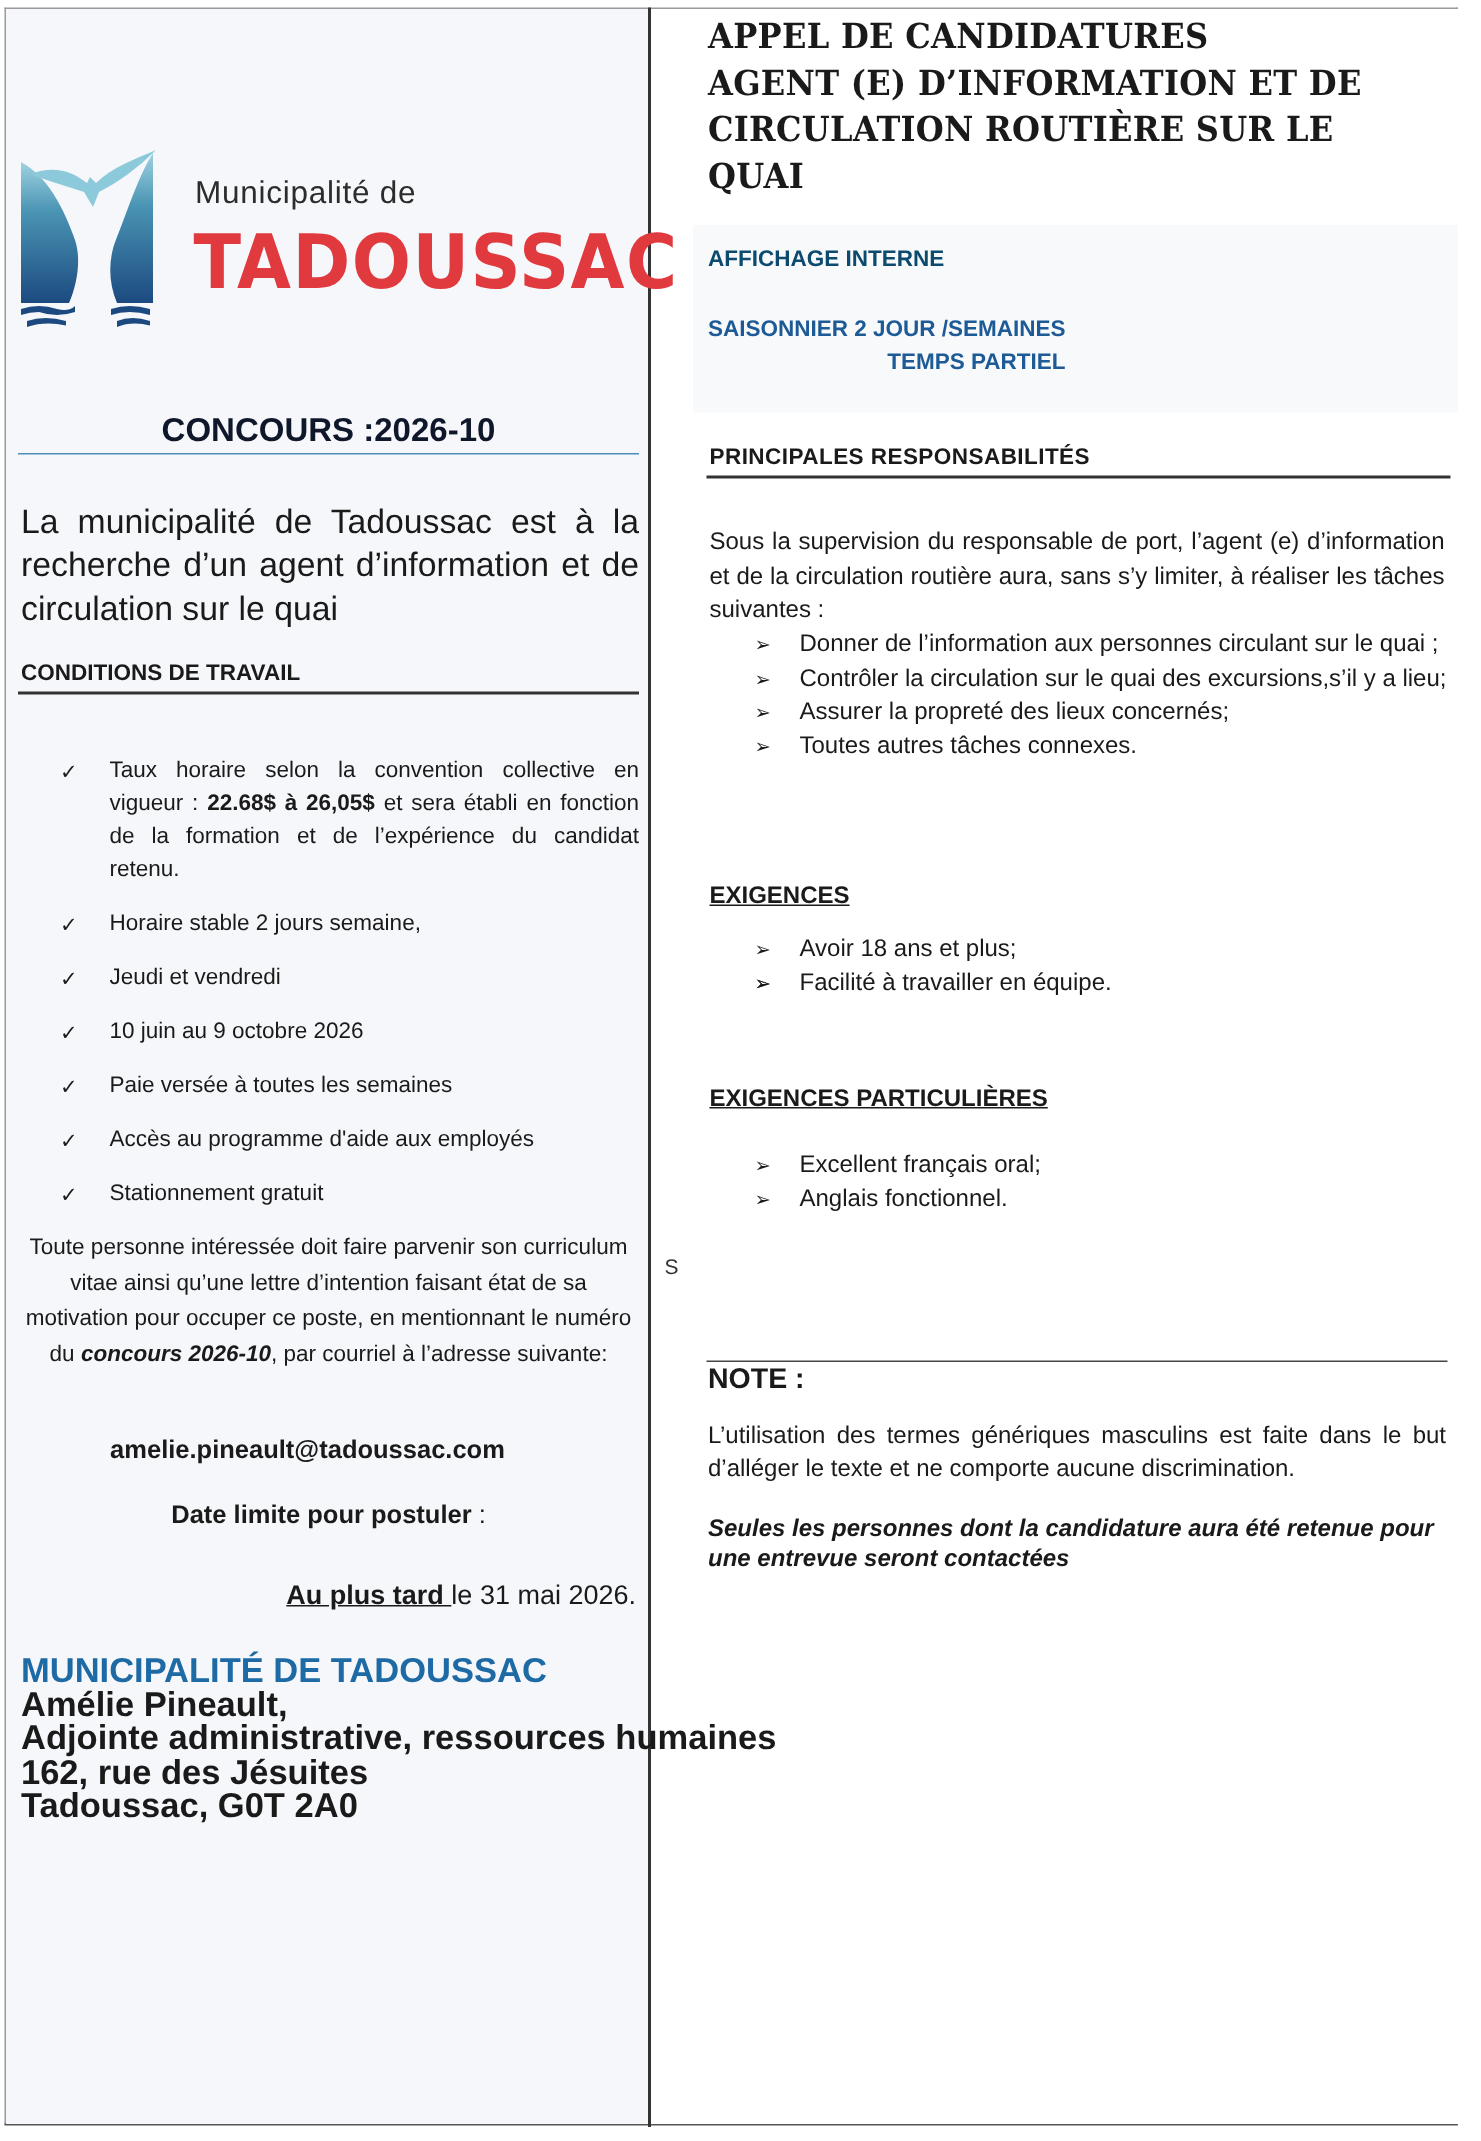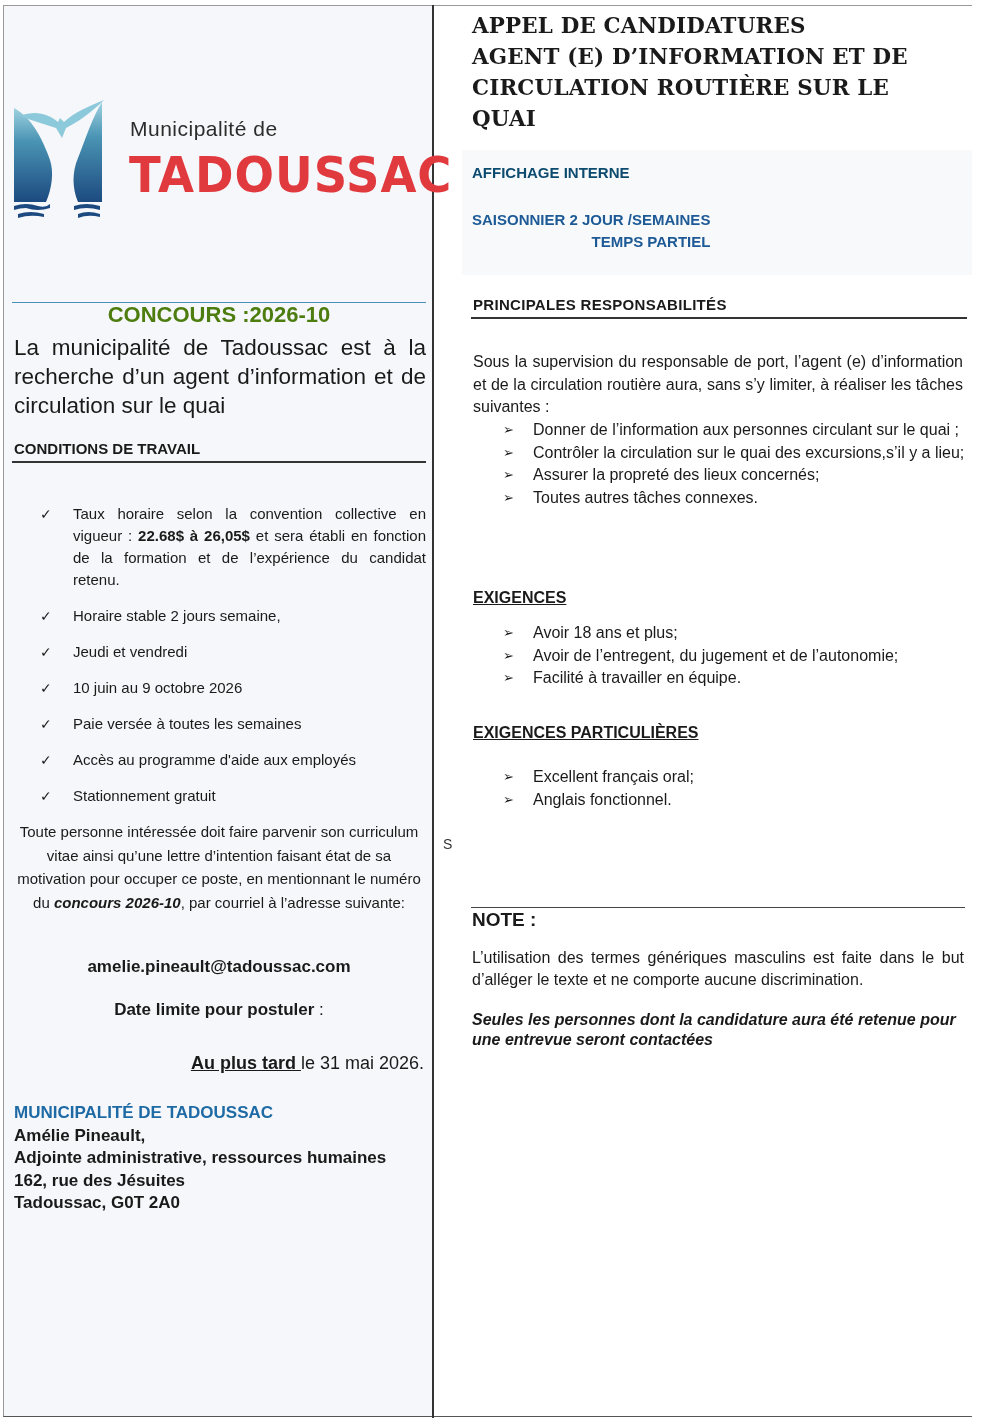--- a/index.html
+++ b/index.html
@@ -7,41 +7,41 @@
   .page { position: absolute; left: 3px; top: 5px; width: 969px; height: 1412px; border: 1px solid #9a9a9a; border-bottom: 2px solid #555; box-sizing: border-box; }
   .left-col { position: absolute; left: 4px; top: 6px; width: 428px; height: 1410px; background: #f6f7fa; }
   .divider { position: absolute; left: 432px; top: 5px; width: 2px; height: 1413px; background: #333; }
   .right-col { position: absolute; left: 434px; top: 6px; width: 538px; height: 1410px; background: #ffffff; }
 
   
   .logo { position: absolute; left: 12px; top: 98px; width: 92px; height: 122px; }
   .logo-sub { position: absolute; left: 130px; top: 117px; font-size: 21px; color: #2c2c2c; letter-spacing: 0.5px; }
   .logo-name { position: absolute; left: 129px; top: 150px; font-size: 50px; font-weight: bold; color: #e0393e; letter-spacing: 1px; line-height: 1; font-family: "DejaVu Sans", sans-serif; transform: scaleX(0.93); transform-origin: left; }
 
-  .concours { position: absolute; left: 12px; width: 414px; top: 274px; text-align: center; font-size: 22px; font-weight: bold; color: #4d7c0f; margin-top: 28px; }
+  .concours { position: absolute; left: 12px; width: 414px; top: 274px; text-align: center; font-size: 22px; font-weight: bold; color: #0f172a; }
   .concours-line { position: absolute; left: 12px; top: 302px; width: 414px; height: 1px; background: #4a90b8; }
 
   .intro { position: absolute; left: 14px; top: 333px; width: 412px; font-size: 22.5px; line-height: 29px; text-align: justify; color: #1a1a1a; }
   .section-head-left { position: absolute; left: 14px; top: 440px; font-size: 15px; font-weight: bold; color: #1a1a1a; }
   .section-line-left { position: absolute; left: 12px; top: 461px; width: 414px; height: 2px; background: #333; }
 
   .checks { position: absolute; left: 40px; top: 503px; width: 386px; margin: 0; padding: 0; list-style: none; font-size: 15px; }
   .checks li { position: relative; padding-left: 33px; line-height: 22px; margin-bottom: 14px; text-align: justify; }
   .checks li .ck { position: absolute; left: 0; top: 0; font-size: 14px; }
   .checks li b { font-weight: bold; }
 
   .apply { position: absolute; left: 14px; top: 820px; width: 410px; text-align: center; font-size: 15px; line-height: 23.5px; }
   .apply i { font-weight: bold; }
-  .email { position: absolute; left: 14px; width: 410px; top: 957px; text-align: center; font-size: 17px; font-weight: bold; }
+  .email { position: absolute; left: 0; width: 410px; top: 957px; text-align: center; font-size: 17px; font-weight: bold; }
   .deadline-label { position: absolute; left: 14px; width: 410px; top: 1000px; text-align: center; font-size: 17px; }
   .deadline-label b { font-weight: bold; }
   .deadline { position: absolute; left: 14px; width: 410px; top: 1053px; text-align: right; font-size: 18px; }
   .deadline u { font-weight: bold; }
 
-  .contact { position: absolute; left: 14px; top: 1102px; font-size: 17px; font-weight: bold; line-height: 22.5px; }
+  .contact { position: absolute; left: 14px; top: 1102px; font-size: 23px; font-weight: bold; line-height: 22.5px; }
   .contact .org { color: #1d6aa5; }
 
   
   .title { position: absolute; left: 472px; top: 9px; font-family: "DejaVu Serif", serif; font-weight: bold; font-size: 23px; line-height: 31px; color: #1a1a1a; letter-spacing: 0.2px; transform: scaleX(0.93); transform-origin: left; }
   .posting-box { position: absolute; left: 462px; top: 150px; width: 510px; height: 125px; background: #f7f9fb; }
   .affichage { position: absolute; left: 472px; top: 164px; font-size: 15px; font-weight: bold; color: #0c4a6e; }
   .saison { position: absolute; left: 472px; top: 209px; font-size: 15px; font-weight: bold; color: #1d5a96; line-height: 22px; text-align: right; }
   .resp-head { position: absolute; left: 473px; top: 296px; font-size: 15px; font-weight: bold; color: #1a1a1a; letter-spacing: 0.3px; }
   .resp-line { position: absolute; left: 471px; top: 317px; width: 496px; height: 2px; background: #333; }
 
@@ -141,21 +141,21 @@
 <ul class="arrows tasks">
   <li><span class="ar">➢</span><span>Donner de l’information aux personnes circulant sur le quai ;</span></li>
   <li><span class="ar">➢</span><span>Contrôler la circulation sur le quai des excursions,s’il y a lieu;</span></li>
   <li><span class="ar">➢</span><span>Assurer la propreté des lieux concernés;</span></li>
   <li><span class="ar">➢</span><span>Toutes autres tâches connexes.</span></li>
 </ul>
 
 <div class="sub-head h1">EXIGENCES</div>
 <ul class="arrows req">
   <li><span class="ar">➢</span><span>Avoir 18 ans et plus;</span></li>
-  <li><span class="ar">➢</span><span>Avoir de l’entregent, du jugement et de l’autonomie;</span></li>
+  <li><span class="ar">➢</span></li>
   <li><span class="ar">➢</span><span>Facilité à travailler en équipe.</span></li>
 </ul>
 
 <div class="sub-head h2">EXIGENCES PARTICULIÈRES</div>
 <ul class="arrows spec">
   <li><span class="ar">➢</span><span>Excellent français oral;</span></li>
   <li><span class="ar">➢</span><span>Anglais fonctionnel.</span></li>
 </ul>
 
 <div class="stray-s">S</div>

